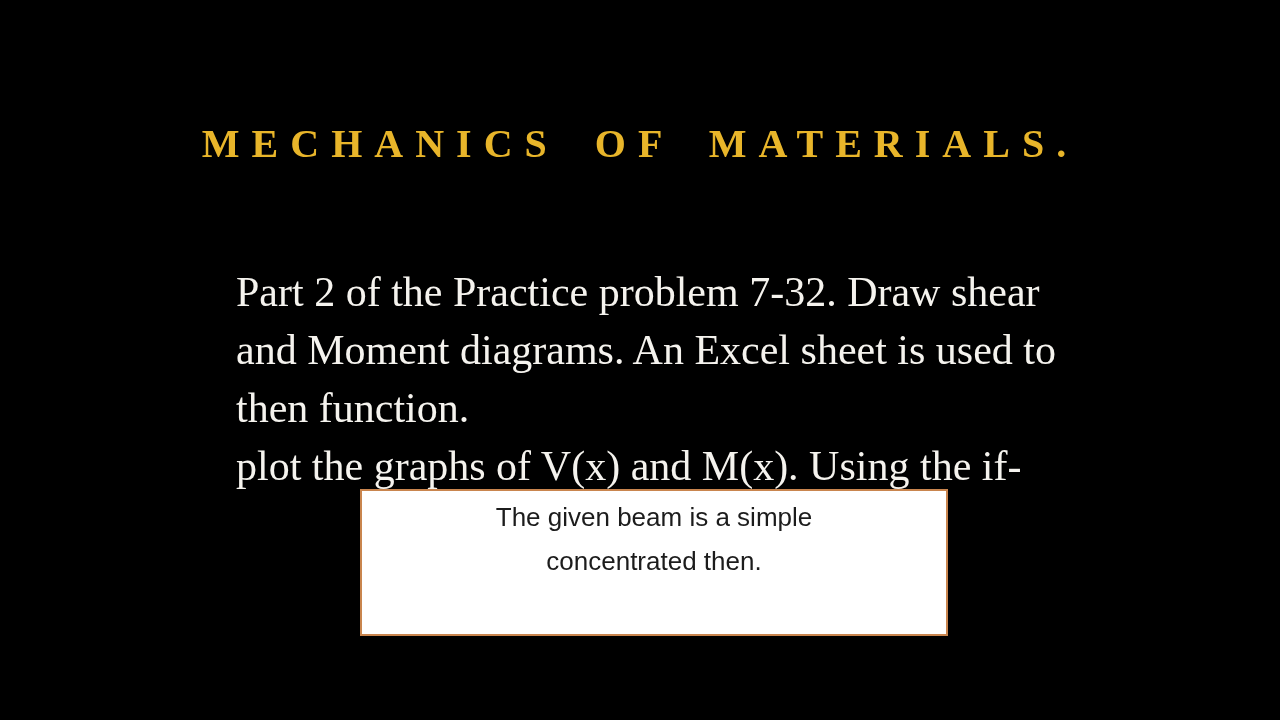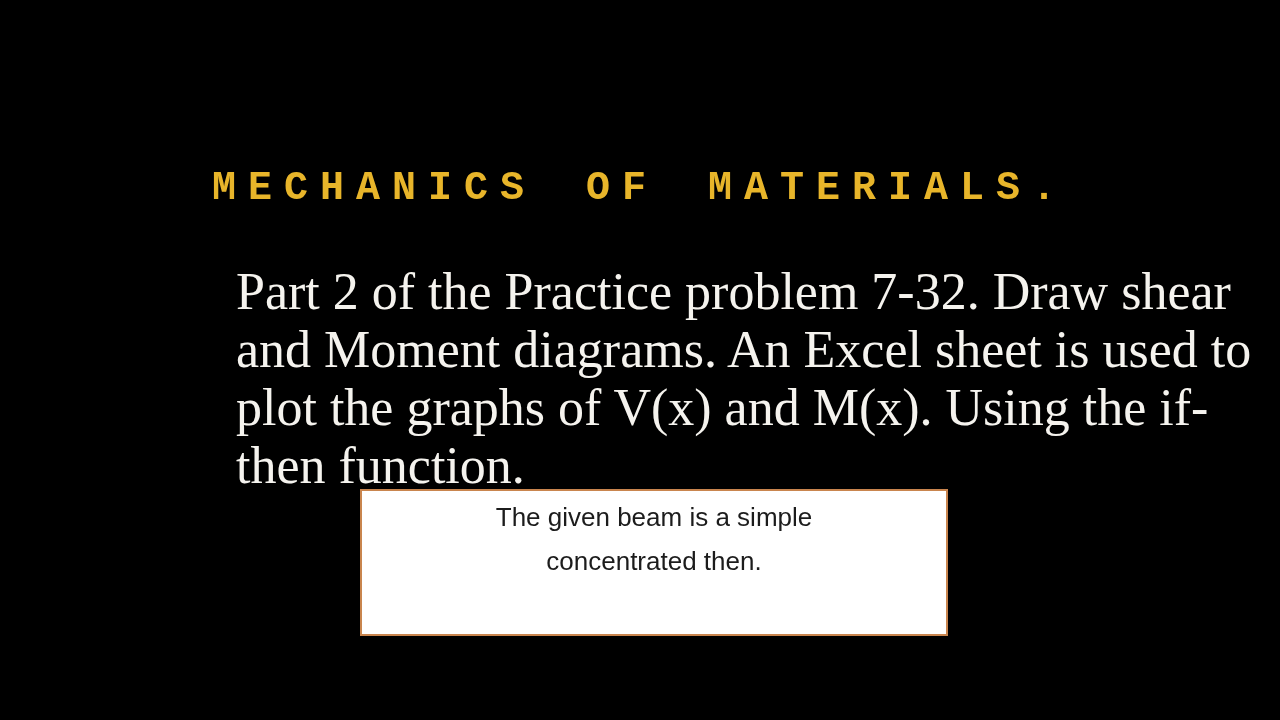--- a/index.html
+++ b/index.html
@@ -15,37 +15,36 @@
     overflow: hidden;
     font-family: "Liberation Serif", serif;
   }
   .slide-title {
     position: absolute;
     top: 118px;
     left: 0;
     width: 1280px;
     text-align: center;
     color: var(--color-title, #e8b52a);
-    font-family: Liberation Mono, monospace;
+    font-family: Liberation Serif, serif;
     font-weight: bold;
     font-size: 40px;
     line-height: 52px;
     letter-spacing: 12px;
     word-spacing: 14px;
     white-space: nowrap;
-    margin-top: 45px;
   }
   .body-text {
     position: absolute;
     top: 263px;
     left: 236px;
     width: 980px;
     color: var(--color-body_text, #f5f3ee);
     font-family: "Liberation Serif", serif;
-    font-size: 52px;
+    font-size: 42px;
     line-height: 58px;
     font-weight: normal;
   }
   .body-line {
     white-space: nowrap;
   }
   .callout-box {
     position: absolute;
     box-sizing: border-box;
     left: 360px;
@@ -68,22 +67,22 @@
 </head>
 <body>
 
 <div class="slide">
 
   <div class="slide-title">MECHANICS OF MATERIALS.</div>
 
   <div class="body-text">
     <div class="body-line">Part 2 of the Practice problem 7-32. Draw shear</div>
     <div class="body-line">and Moment diagrams. An Excel sheet is used to</div>
+    <div class="body-line">then function.</div>
     <div class="body-line">plot the graphs of V(x) and M(x). Using the if-</div>
-    <div class="body-line">then function.</div>
   </div>
 
   <div class="callout-box">
     <div class="callout-line">The given beam is a simple</div>
     <div class="callout-line">concentrated then.</div>
   </div>
 
 </div>
 
 </body></html>

